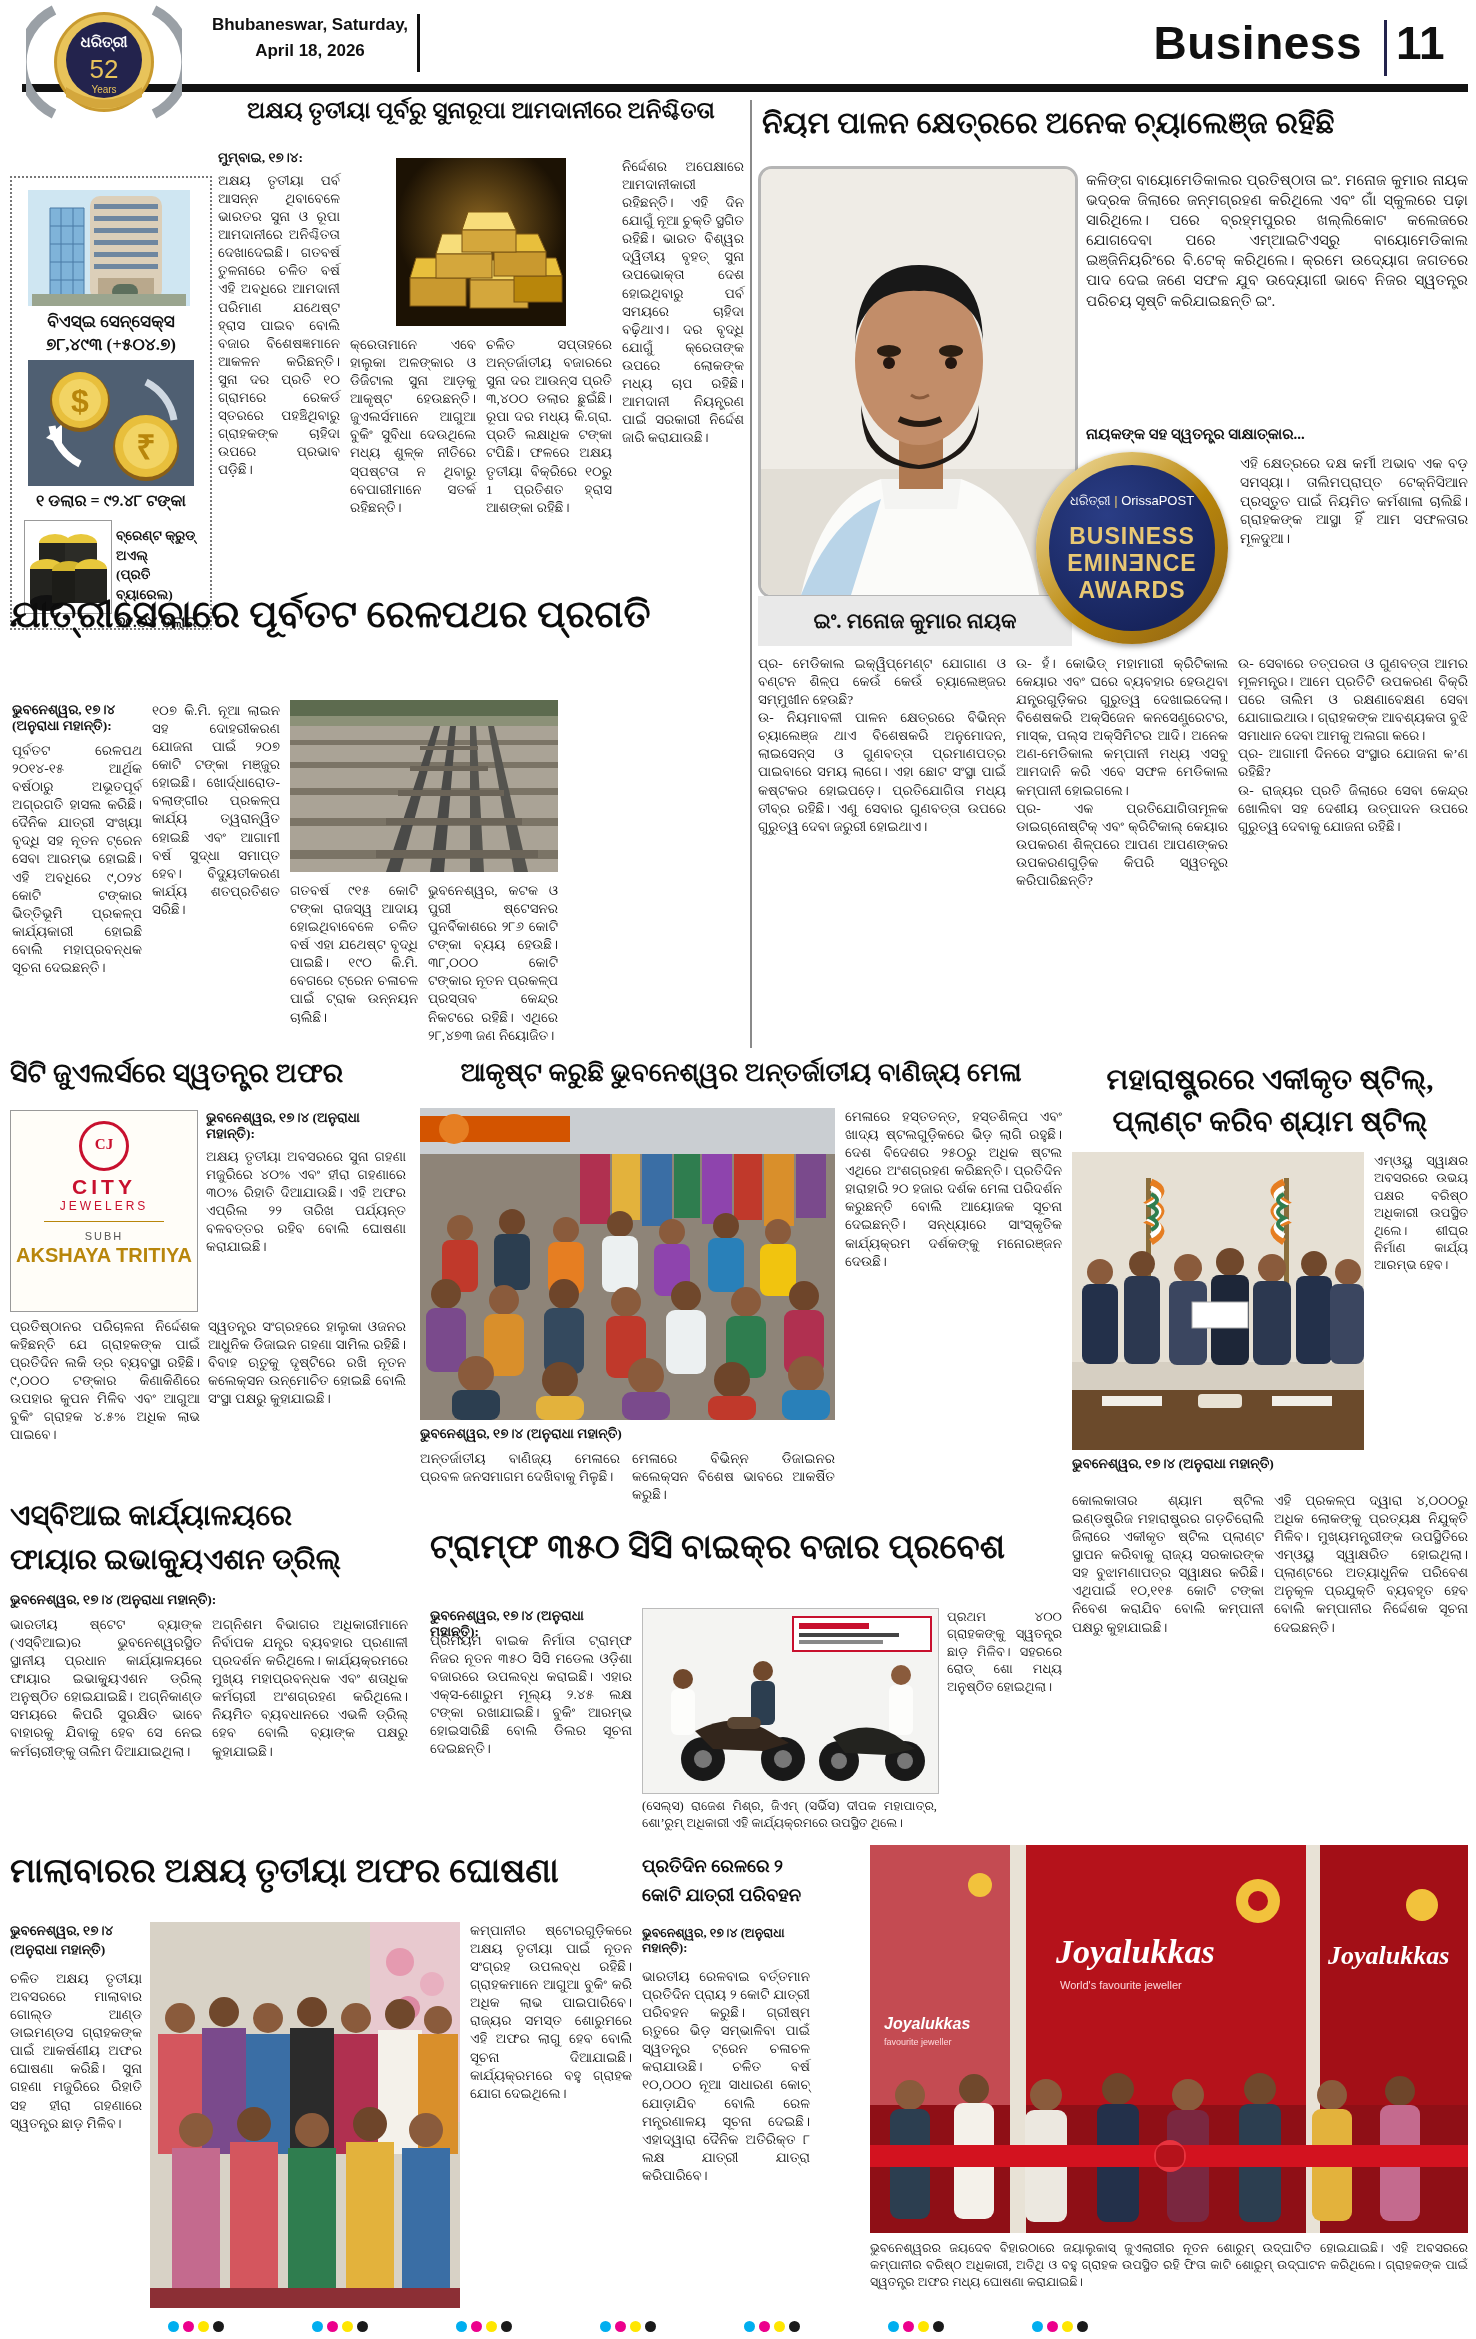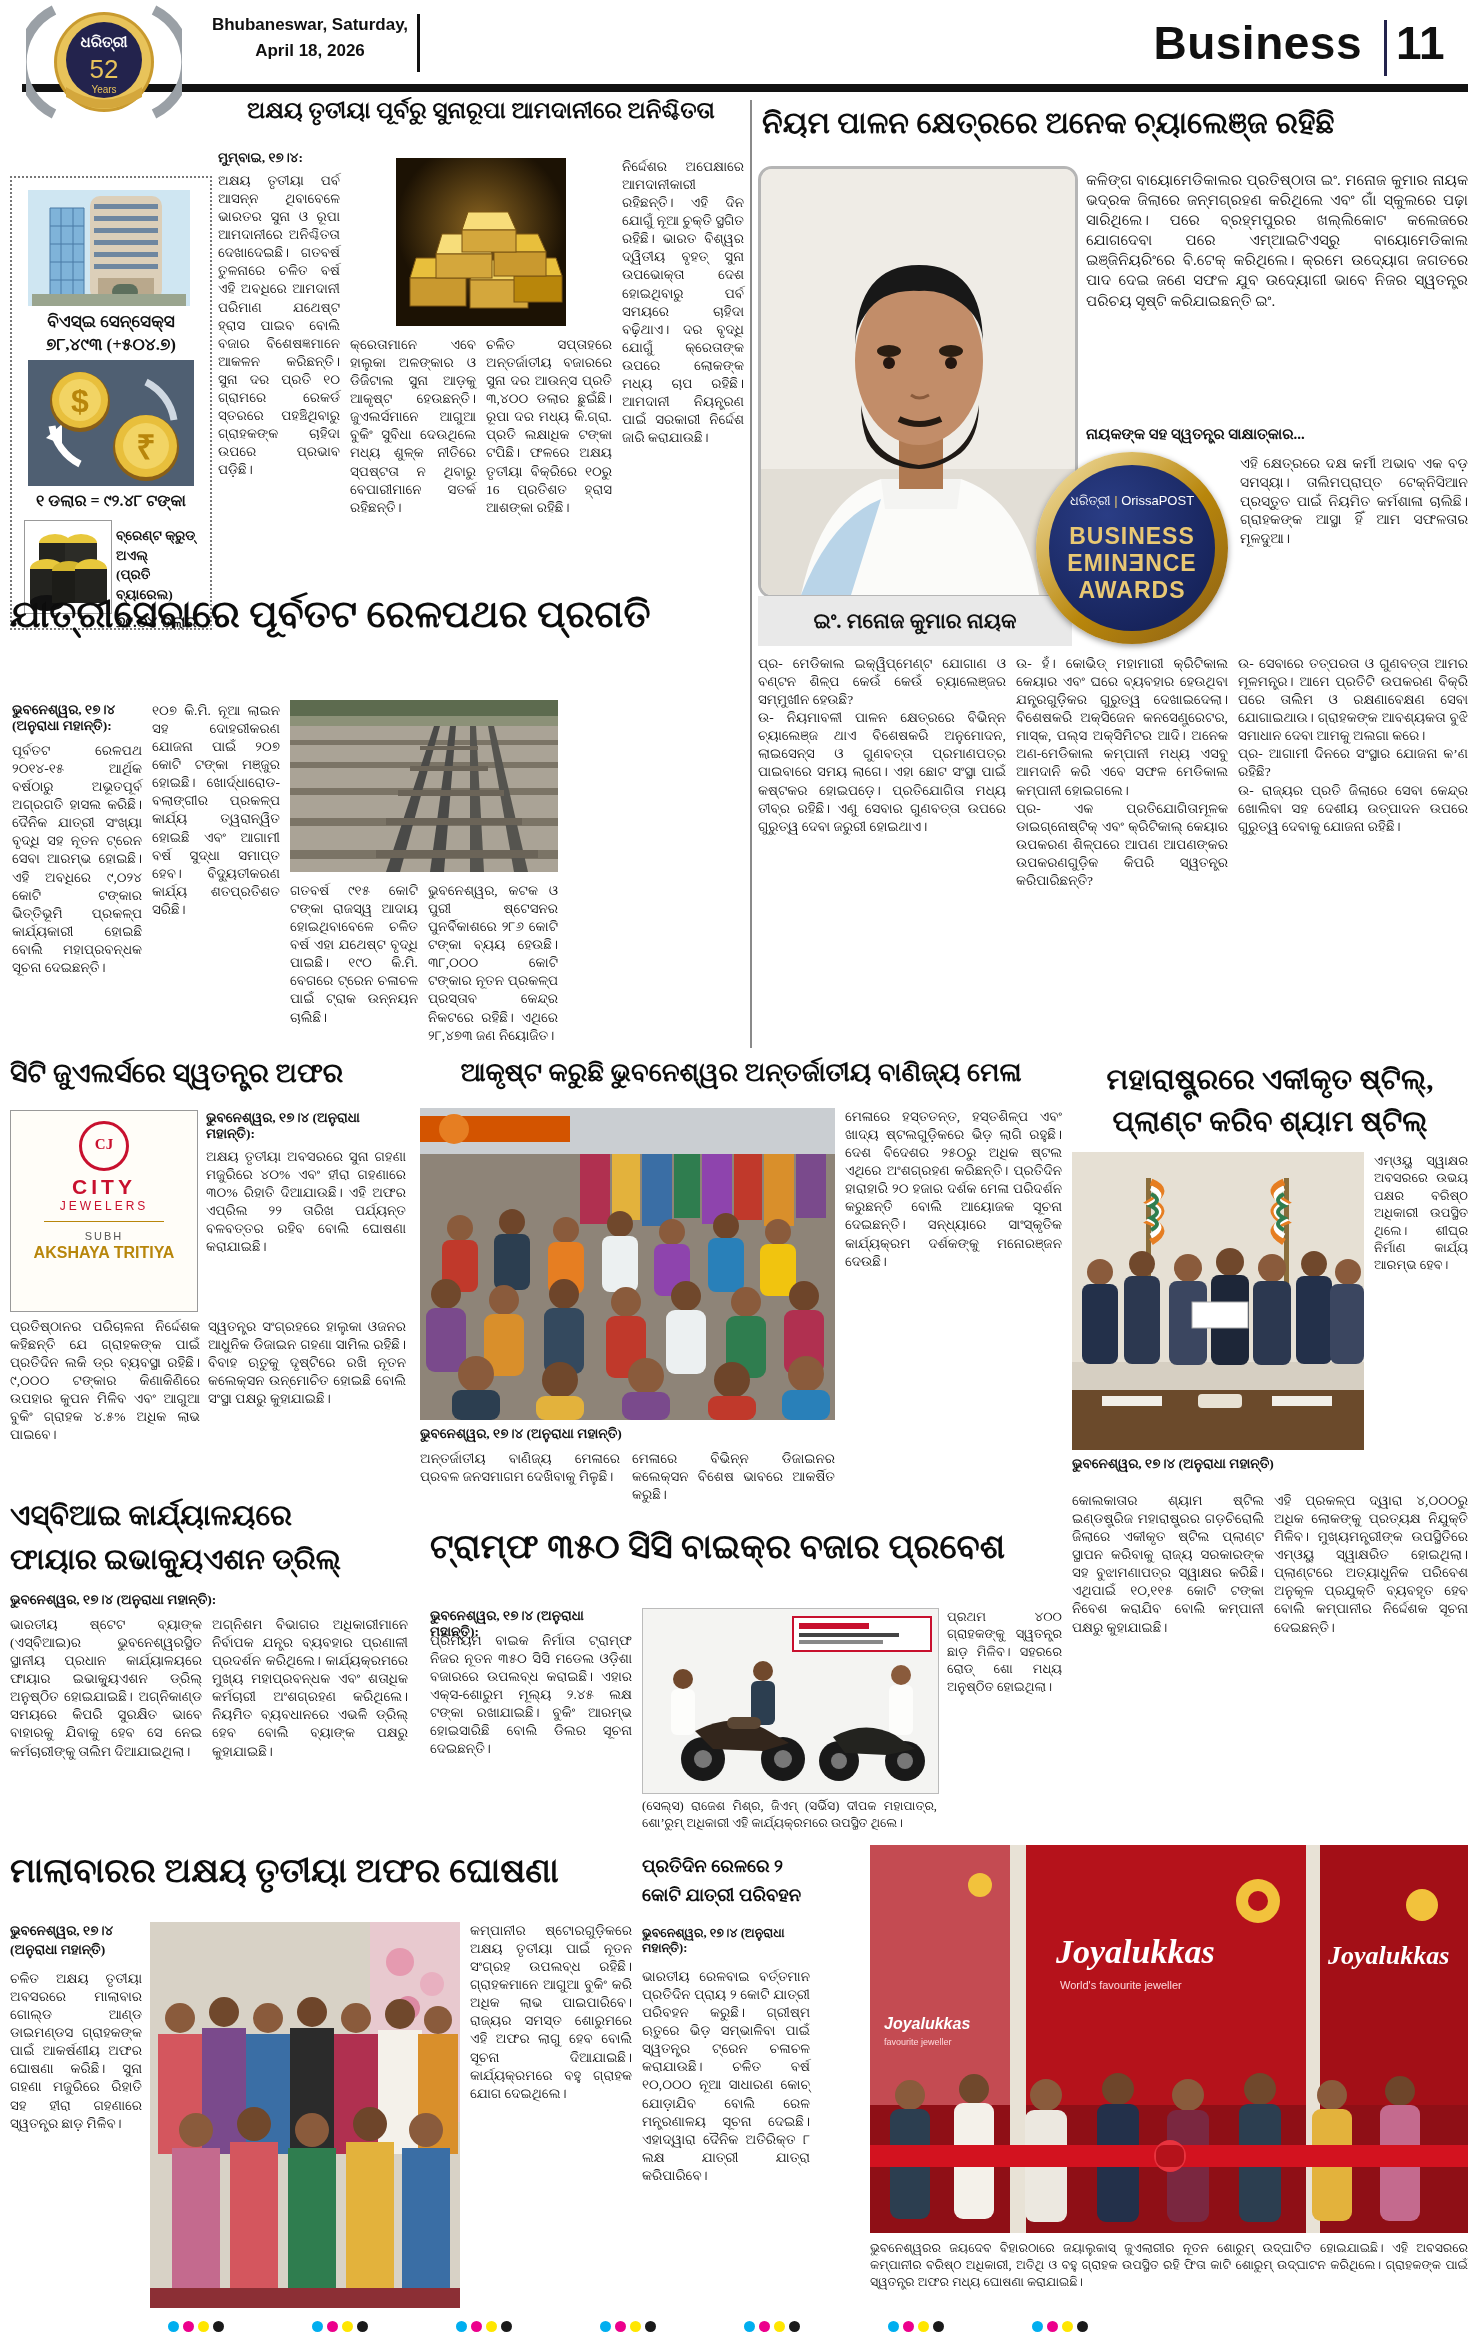--- a/index.html
+++ b/index.html
@@ -137,21 +137,21 @@
         <polygon points="40,96 96,96 88,76 46,76" fill="#f7dd7a"></polygon>
           <rect x="40" y="96" width="56" height="24" fill="#d4a73c"></rect>
         <polygon points="98,94 150,94 142,76 104,76" fill="#e8bf3c"></polygon>
           <rect x="98" y="94" width="52" height="24" fill="#c9992f"></rect>
         <polygon points="66,72 120,72 112,54 72,54" fill="#f7dd7a"></polygon>
           <rect x="66" y="72" width="54" height="22" fill="#d4a73c"></rect>
       </g>
     </svg>
   </div>
   <div class="abs col" style="left:350px;top:336px;width:126px;height:238px;">କ୍ରେତାମାନେ ଏବେ ହାଲୁକା ଅଳଙ୍କାର ଓ ଡିଜିଟାଲ ସୁନା ଆଡ଼କୁ ଆକୃଷ୍ଟ ହେଉଛନ୍ତି। ଜୁଏଲର୍ସମାନେ ଆଗୁଆ ବୁକିଂ ସୁବିଧା ଦେଉଥିଲେ ମଧ୍ୟ ଶୁଳ୍କ ନୀତିରେ ସ୍ପଷ୍ଟତା ନ ଥିବାରୁ ବେପାରୀମାନେ ସତର୍କ ରହିଛନ୍ତି।</div>
-  <div class="abs col" style="left:486px;top:336px;width:126px;height:238px;">ଚଳିତ ସପ୍ତାହରେ ଅନ୍ତର୍ଜାତୀୟ ବଜାରରେ ସୁନା ଦର ଆଉନ୍ସ ପ୍ରତି ୩,୪୦୦ ଡଲାର ଛୁଇଁଛି। ରୂପା ଦର ମଧ୍ୟ କି.ଗ୍ରା. ପ୍ରତି ଲକ୍ଷାଧିକ ଟଙ୍କା ଟପିଛି। ଫଳରେ ଅକ୍ଷୟ ତୃତୀୟା ବିକ୍ରିରେ ୧୦ରୁ 16 ପ୍ରତିଶତ ହ୍ରାସ ଆଶଙ୍କା ରହିଛି।</div>
+  <div class="abs col" style="left:486px;top:336px;width:126px;height:238px;">ଚଳିତ ସପ୍ତାହରେ ଅନ୍ତର୍ଜାତୀୟ ବଜାରରେ ସୁନା ଦର ଆଉନ୍ସ ପ୍ରତି ୩,୪୦୦ ଡଲାର ଛୁଇଁଛି। ରୂପା ଦର ମଧ୍ୟ କି.ଗ୍ରା. ପ୍ରତି ଲକ୍ଷାଧିକ ଟଙ୍କା ଟପିଛି। ଫଳରେ ଅକ୍ଷୟ ତୃତୀୟା ବିକ୍ରିରେ ୧୦ରୁ 1 ପ୍ରତିଶତ ହ୍ରାସ ଆଶଙ୍କା ରହିଛି।</div>
   <div class="abs col" style="left:622px;top:158px;width:122px;height:416px;">ନିର୍ଦ୍ଦେଶର ଅପେକ୍ଷାରେ ଆମଦାନୀକାରୀ ରହିଛନ୍ତି। ଏହି ଦିନ ଯୋଗୁଁ ନୂଆ ଚୁକ୍ତି ସ୍ଥଗିତ ରହିଛି। ଭାରତ ବିଶ୍ୱର ଦ୍ୱିତୀୟ ବୃହତ୍ ସୁନା ଉପଭୋକ୍ତା ଦେଶ ହୋଇଥିବାରୁ ପର୍ବ ସମୟରେ ଚାହିଦା ବଢ଼ିଥାଏ। ଦର ବୃଦ୍ଧି ଯୋଗୁଁ କ୍ରେତାଙ୍କ ଉପରେ ଲୋକଙ୍କ ମଧ୍ୟ ଚାପ ରହିଛି। ଆମଦାନୀ ନିୟନ୍ତ୍ରଣ ପାଇଁ ସରକାରୀ ନିର୍ଦ୍ଦେଶ ଜାରି କରାଯାଉଛି।</div>
 
   <div class="abs vrule" style="left:750px;top:100px;width:2px;height:948px;"></div>
   <div class="abs hl nowrap" style="left:762px;top:106px;width:706px;font-size:30px;">ନିୟମ ପାଳନ କ୍ଷେତ୍ରରେ ଅନେକ ଚ୍ୟାଲେଞ୍ଜ ରହିଛି</div>
 
   <div class="abs photo" style="left:758px;top:166px;width:314px;height:426px;border-radius:14px;border:3px solid #b5b5b5;background:#efece6;">
     <svg width="314" height="426" viewBox="0 0 314 426">
       <rect width="314" height="426" fill="#efece6"></rect>
       <rect x="0" y="300" width="314" height="126" fill="#e2ded6"></rect>
       <path d="M40 426 Q60 330 120 310 L200 310 Q264 332 278 426 Z" fill="#fbfbf9"></path>
@@ -228,21 +228,21 @@
   <div class="abs col" style="left:290px;top:882px;width:128px;height:164px;">ଗତବର୍ଷ ୯୧୫ କୋଟି ଟଙ୍କା ରାଜସ୍ୱ ଆଦାୟ ହୋଇଥିବାବେଳେ ଚଳିତ ବର୍ଷ ଏହା ଯଥେଷ୍ଟ ବୃଦ୍ଧି ପାଇଛି। ୧୯୦ କି.ମି. ବେଗରେ ଟ୍ରେନ ଚଳାଚଳ ପାଇଁ ଟ୍ରାକ ଉନ୍ନୟନ ଚାଲିଛି।</div>
   <div class="abs col" style="left:428px;top:882px;width:130px;height:164px;">ଭୁବନେଶ୍ୱର, କଟକ ଓ ପୁରୀ ଷ୍ଟେସନର ପୁନର୍ବିକାଶରେ ୨୮୬ କୋଟି ଟଙ୍କା ବ୍ୟୟ ହେଉଛି। ୩୮,୦୦୦ କୋଟି ଟଙ୍କାର ନୂତନ ପ୍ରକଳ୍ପ ପ୍ରସ୍ତାବ କେନ୍ଦ୍ର ନିକଟରେ ରହିଛି। ଏଥିରେ ୨୮,୪୭୩ ଜଣ ନିୟୋଜିତ।</div>
 
   <div class="abs hl nowrap" style="left:10px;top:1058px;width:398px;font-size:27px;">ସିଟି ଜୁଏଲର୍ସରେ ସ୍ୱତନ୍ତ୍ର ଅଫର</div>
   <div class="abs" style="left:10px;top:1110px;width:186px;height:200px;border:1px solid #999;background:#fffdf8;text-align:center;">
     <div style="width:44px;height:44px;border:3px solid #c8102e;border-radius:50%;margin:10px auto 4px;line-height:40px;color:#c8102e;font-weight:bold;font-size:15px;">CJ</div>
     <div class="sans" style="color:#c8102e;font-weight:bold;font-size:21px;letter-spacing:4px;">CITY</div>
     <div class="sans" style="color:#c8102e;font-weight:normal;font-size:12px;letter-spacing:3px;">JEWELERS</div>
     <div style="width:120px;height:1px;background:#b8860b;margin:8px auto;"></div>
     <div class="sans" style="color:#555;font-size:11px;letter-spacing:2px;">SUBH</div>
-    <div class="sans" style="color:#b8860b;font-weight:bold;font-size:16px;margin-top:2px;">AKSHAYA TRITIYA</div>
+    <div class="sans" style="color:#b8860b;font-weight:bold;font-size:20px;margin-top:2px;">AKSHAYA TRITIYA</div>
   </div>
   <div class="abs byline" style="left:206px;top:1110px;width:200px;">ଭୁବନେଶ୍ୱର, ୧୭।୪ (ଅନୁରାଧା ମହାନ୍ତି):</div>
   <div class="abs col" style="left:206px;top:1148px;width:200px;height:162px;">ଅକ୍ଷୟ ତୃତୀୟା ଅବସରରେ ସୁନା ଗହଣା ମଜୁରିରେ ୪୦% ଏବଂ ହୀରା ଗହଣାରେ ୩୦% ରିହାତି ଦିଆଯାଉଛି। ଏହି ଅଫର ଏପ୍ରିଲ ୨୨ ତାରିଖ ପର୍ଯ୍ୟନ୍ତ ବଳବତ୍ତର ରହିବ ବୋଲି ଘୋଷଣା କରାଯାଇଛି।</div>
   <div class="abs col" style="left:10px;top:1318px;width:190px;height:160px;">ପ୍ରତିଷ୍ଠାନର ପରିଚାଳନା ନିର୍ଦ୍ଦେଶକ କହିଛନ୍ତି ଯେ ଗ୍ରାହକଙ୍କ ପାଇଁ ପ୍ରତିଦିନ ଲକି ଡ୍ର ବ୍ୟବସ୍ଥା ରହିଛି। ୯,୦୦୦ ଟଙ୍କାର କିଣାକିଣିରେ ଉପହାର କୁପନ ମିଳିବ ଏବଂ ଆଗୁଆ ବୁକିଂ ଗ୍ରାହକ ୪.୫% ଅଧିକ ଲାଭ ପାଇବେ।</div>
   <div class="abs col" style="left:208px;top:1318px;width:198px;height:160px;">ସ୍ୱତନ୍ତ୍ର ସଂଗ୍ରହରେ ହାଲୁକା ଓଜନର ଆଧୁନିକ ଡିଜାଇନ ଗହଣା ସାମିଲ ରହିଛି। ବିବାହ ଋତୁକୁ ଦୃଷ୍ଟିରେ ରଖି ନୂତନ କଲେକ୍ସନ ଉନ୍ମୋଚିତ ହୋଇଛି ବୋଲି ସଂସ୍ଥା ପକ୍ଷରୁ କୁହାଯାଇଛି।</div>
 
   <div class="abs hl center nowrap" style="left:420px;top:1058px;width:642px;font-size:26px;">ଆକୃଷ୍ଟ କରୁଛି ଭୁବନେଶ୍ୱର ଅନ୍ତର୍ଜାତୀୟ ବାଣିଜ୍ୟ ମେଳା</div>
   <div class="abs photo" style="left:420px;top:1108px;width:415px;height:312px;">
     <svg width="415" height="312" viewBox="0 0 415 312">
       <rect width="415" height="312" fill="#8e8478"></rect>

